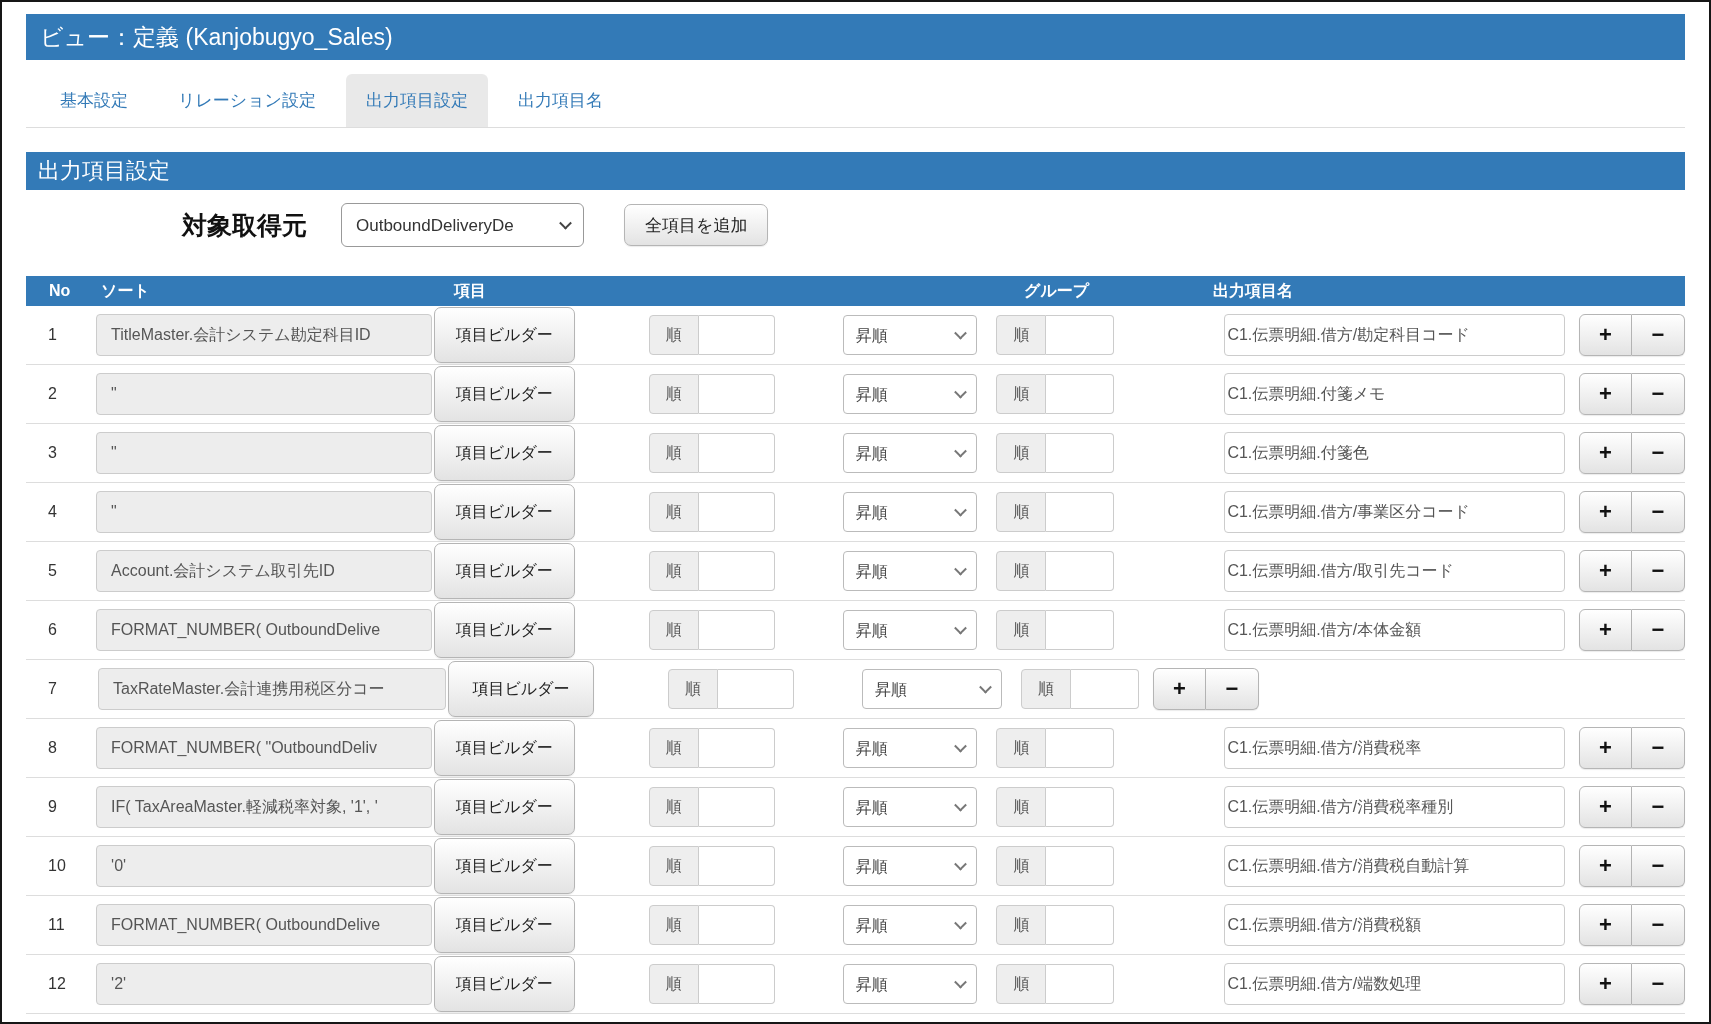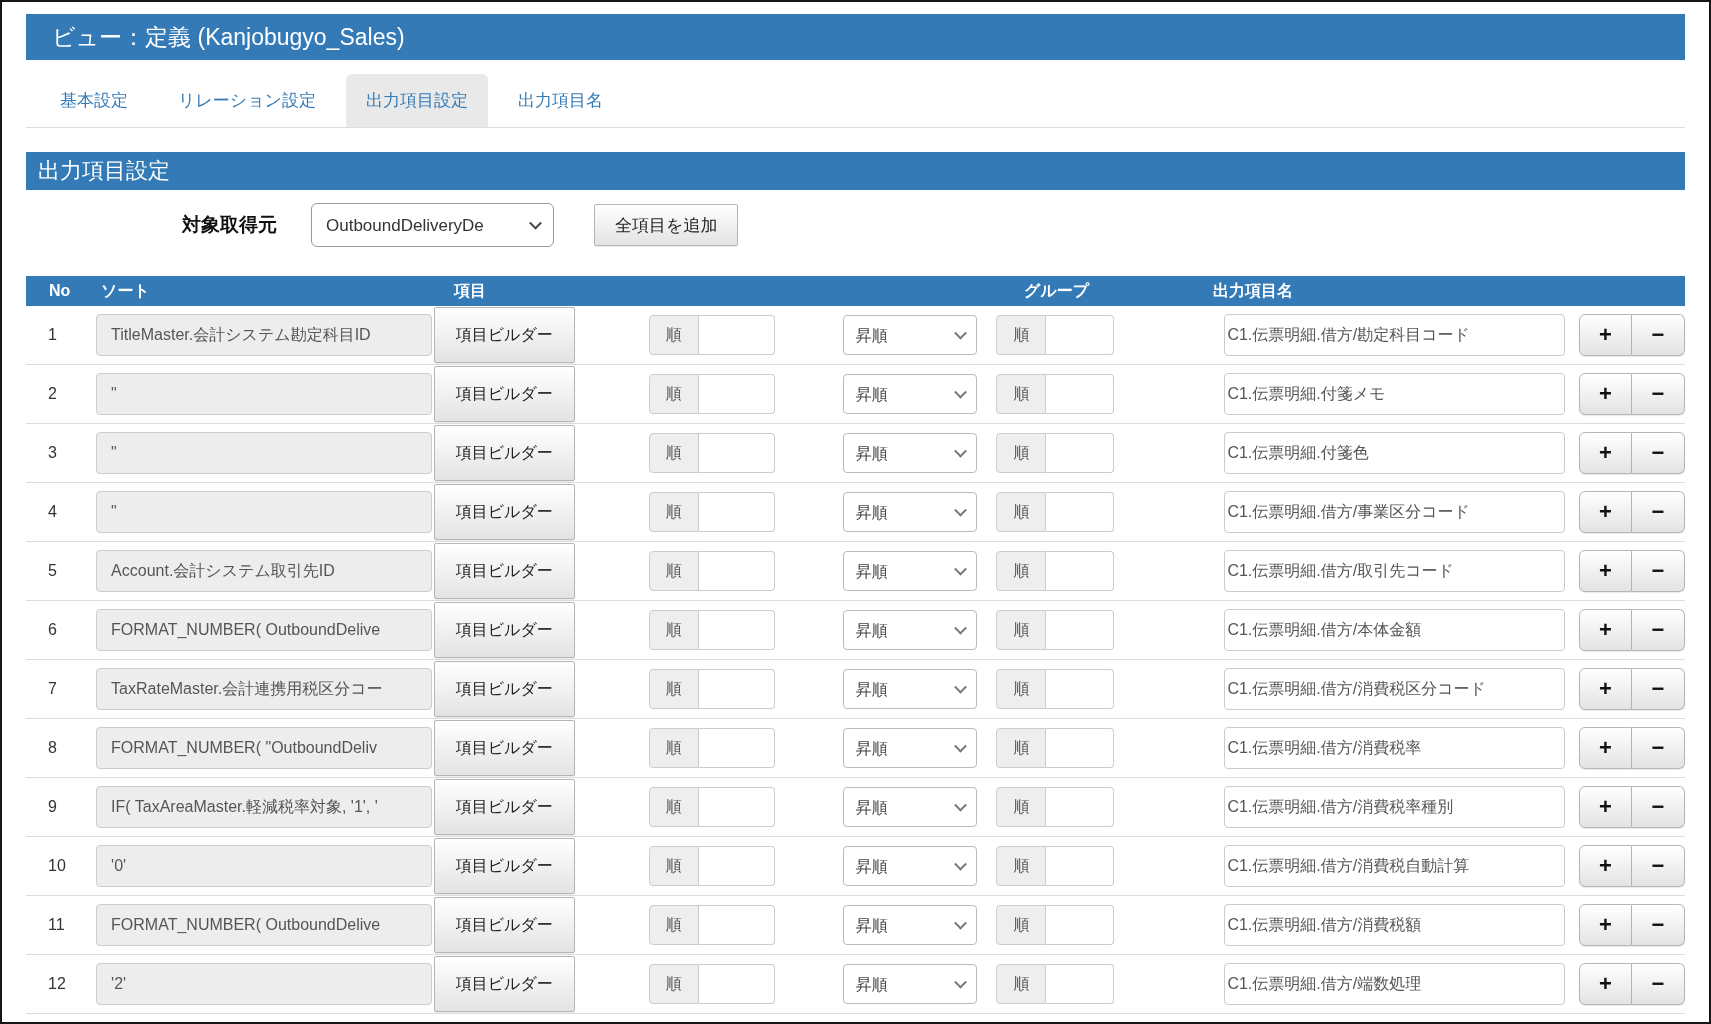--- a/index.html
+++ b/index.html
@@ -9,56 +9,56 @@
     border:2px solid #161616;
     background:#fff;
     overflow:hidden;
     font-family:"Liberation Sans","DejaVu Sans",sans-serif;
   }
   .page { padding:12px 24px 0; }
 
   
   .title-bar {
     height:46px; background:#337ab7; color:#fff;
-    font-size:23px; line-height:46px; padding:0 26px;
+    font-size:23px; line-height:46px; padding:0 14px;
     white-space:nowrap; overflow:hidden;
   }
 
   
   .tabs-wrap { margin-top:14px; border-bottom:1px solid #ddd; }
   .tabs { display:flex; gap:10px; margin:0; padding:0 0 0 14px; list-style:none; }
   .tab {
     padding:15px 20px; color:#337ab7; font-size:17px; cursor:pointer;
     border-radius:6px 6px 0 0; white-space:nowrap;
   }
   .tab.active { background:#e9e9e9; }
 
   
   .section-bar {
     margin-top:24px; height:38px; background:#337ab7; color:#fff;
     font-size:22px; line-height:38px; padding:0 12px;
   }
 
   
   .form-row { margin-top:12px; display:flex; align-items:center; height:46px; }
-  .form-label { margin-left:156px; font-weight:bold; font-size:19px; color:#111; }
+  .form-label { margin-left:156px; font-weight:bold; font-size:25px; color:#111; }
   .source-select-wrap { position:relative; margin-left:34px; width:243px; height:44px; }
   select.source-select {
     width:100%; height:100%; appearance:none; -webkit-appearance:none;
     border:1px solid #999; border-radius:6px; background:#fff;
     font-size:17px; color:#333; padding:0 34px 0 14px; font-family:inherit;
   }
   .chev {
     position:absolute; right:14px; top:50%; width:9px; height:9px;
     border-right:2px solid #444; border-bottom:2px solid #444;
     transform:translateY(-70%) rotate(45deg); pointer-events:none;
   }
   .btn {
     background:linear-gradient(#ffffff,#e3e3e3);
-    border:1px solid #b5b5b5; border-radius:2px; color:#222;
+    border:1px solid #b5b5b5; border-radius:7px; color:#222;
     cursor:pointer; font-family:inherit;
     box-shadow:0 1px 1px rgba(0,0,0,.08);
   }
   .add-all-btn { margin-left:40px; height:42px; padding:0 20px; font-size:17px; }
 
   
   .thead {
     margin-top:28px; height:30px; background:#337ab7; color:#fff;
     font-weight:bold; font-size:16px; display:flex; align-items:center;
   }
@@ -318,21 +318,20 @@
     <span class="dir-select-wrap">
       <select class="dir-select">
         <option>昇順</option>
       </select>
       <span class="chev"></span>
     </span>
     <span class="igroup group-group">
       <span class="addon">順</span>
       <input class="group-input" value="" style="">
     </span>
-    <input class="output-input" value="C1.伝票明細.借方/消費税区分コード" style="">
     <span class="rowbtns">
       <button class="btn rowbtn add">+</button>
       <button class="btn rowbtn remove">−</button>
     </span>
   </div>
 
   <div class="trow">
     <span class="cell-no">8</span>
     <input class="item-input" readonly="" value="FORMAT_NUMBER( &quot;OutboundDeliv" style="">
     <button class="btn builder-btn">項目ビルダー</button>

